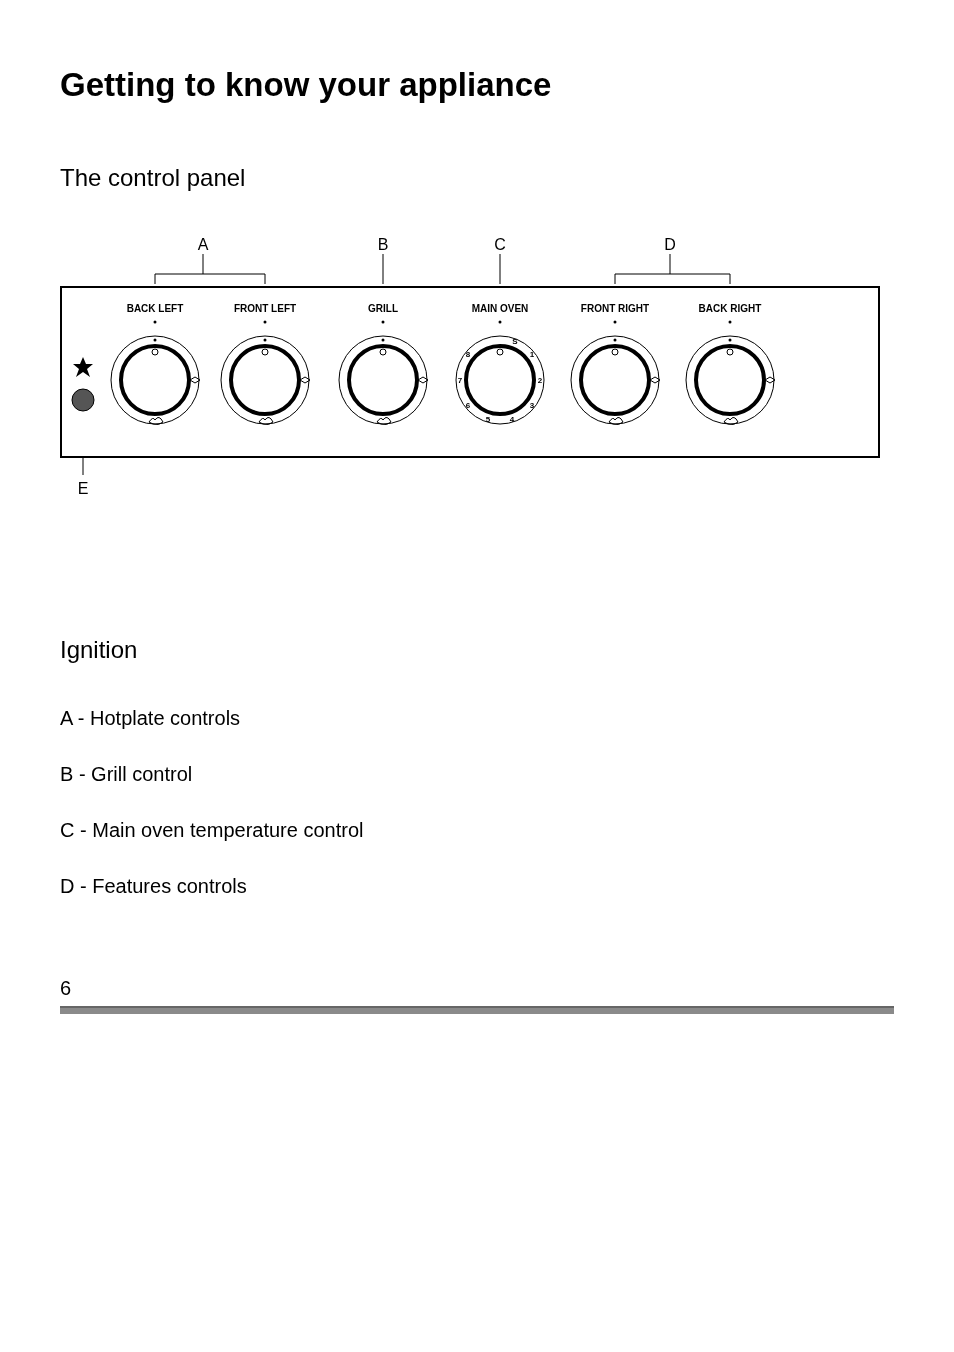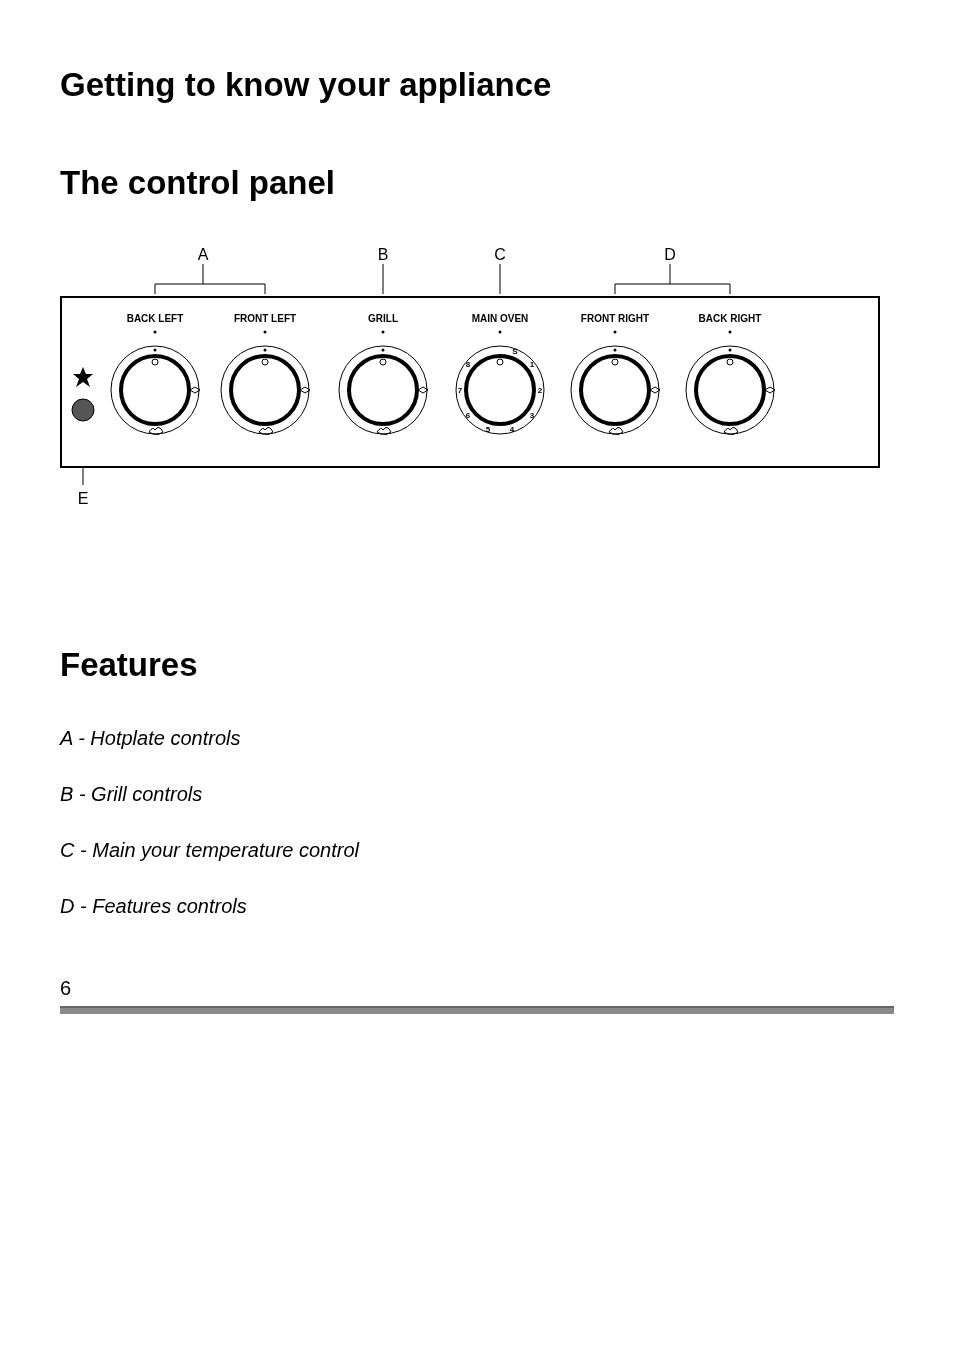--- a/index.html
+++ b/index.html
@@ -15,32 +15,31 @@
     position: relative;
     box-sizing: border-box;
     padding: 66px 60px 0 60px;
   }
   h1.title {
     font-size: 33px;
     font-weight: bold;
     margin: 0 0 60px 0;
   }
   h2.subtitle {
-    font-size: 33px;
-    font-weight: bold;
+    font-size: 24px;
+    font-weight: normal;
     margin: 0 0 40px 0;
   }
   .diagram-wrap {
     width: 100%;
     margin-bottom: 120px;
   }
   .features-list {
     font-size: 20px;
     line-height: 1.4;
-    font-style: italic;
   }
   .features-list div {
     margin-bottom: 28px;
   }
   .footer {
     position: absolute;
     left: 60px;
     right: 60px;
     bottom: 70px;
   }
@@ -195,26 +194,26 @@
           <circle cx="0" cy="-40" r="1.5" fill="#000"></circle>
           <circle cx="0" cy="-28" r="3" fill="none" stroke="#000" stroke-width="1"></circle>
           <polygon points="40,-3 45,0 40,3 35,0" fill="none" stroke="#000" stroke-width="1"></polygon>
           <path d="M -6 42 Q -2 36 0 40 Q 4 34 8 42 Q 4 46 -2 44 Z" fill="none" stroke="#000" stroke-width="1"></path>
         </g>
       </g>
 
     </svg>
   </div>
 
-  <h2 class="subtitle">Features</h2>
+  <h2 class="subtitle">Ignition</h2>
 
   <div class="features-list">
     <div>A - Hotplate controls</div>
-    <div>B - Grill controls</div>
-    <div>C - Main your temperature control</div>
+    <div>B - Grill control</div>
+    <div>C - Main oven temperature control</div>
     <div>D - Features controls</div>
   </div>
 
   <div class="footer">
     <div class="page-num">6</div>
     <div class="footer-line"></div>
   </div>
 
 </div>
 

